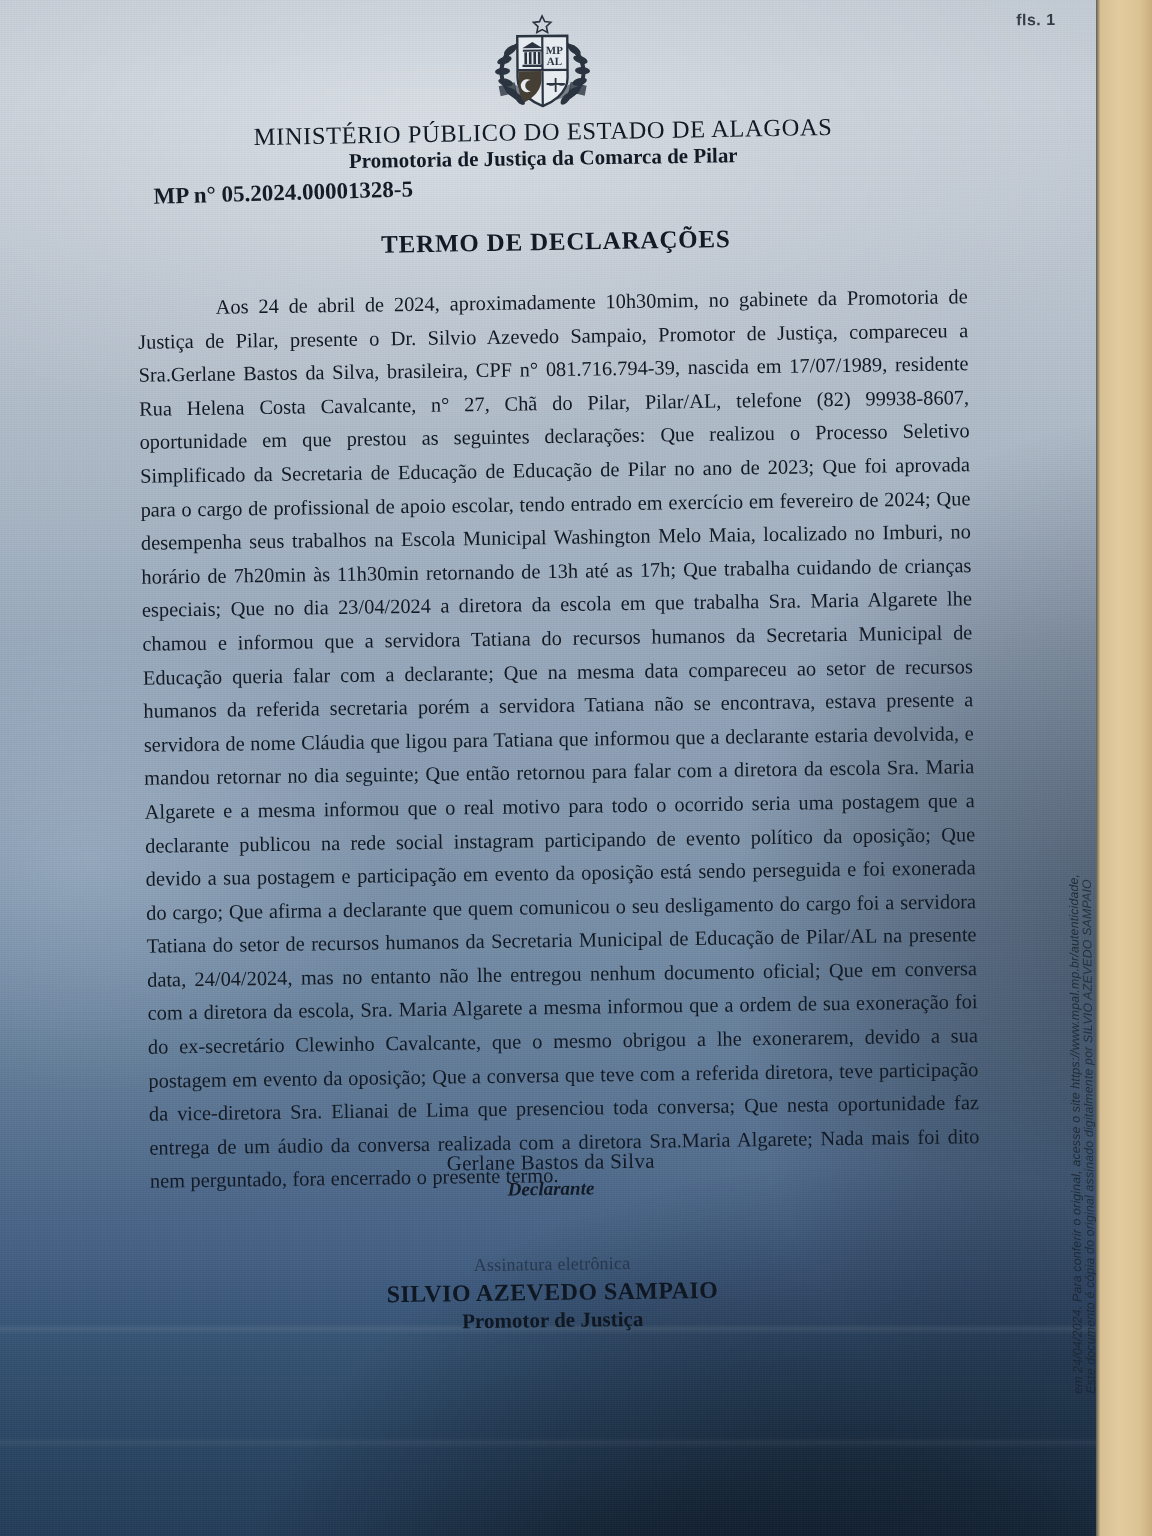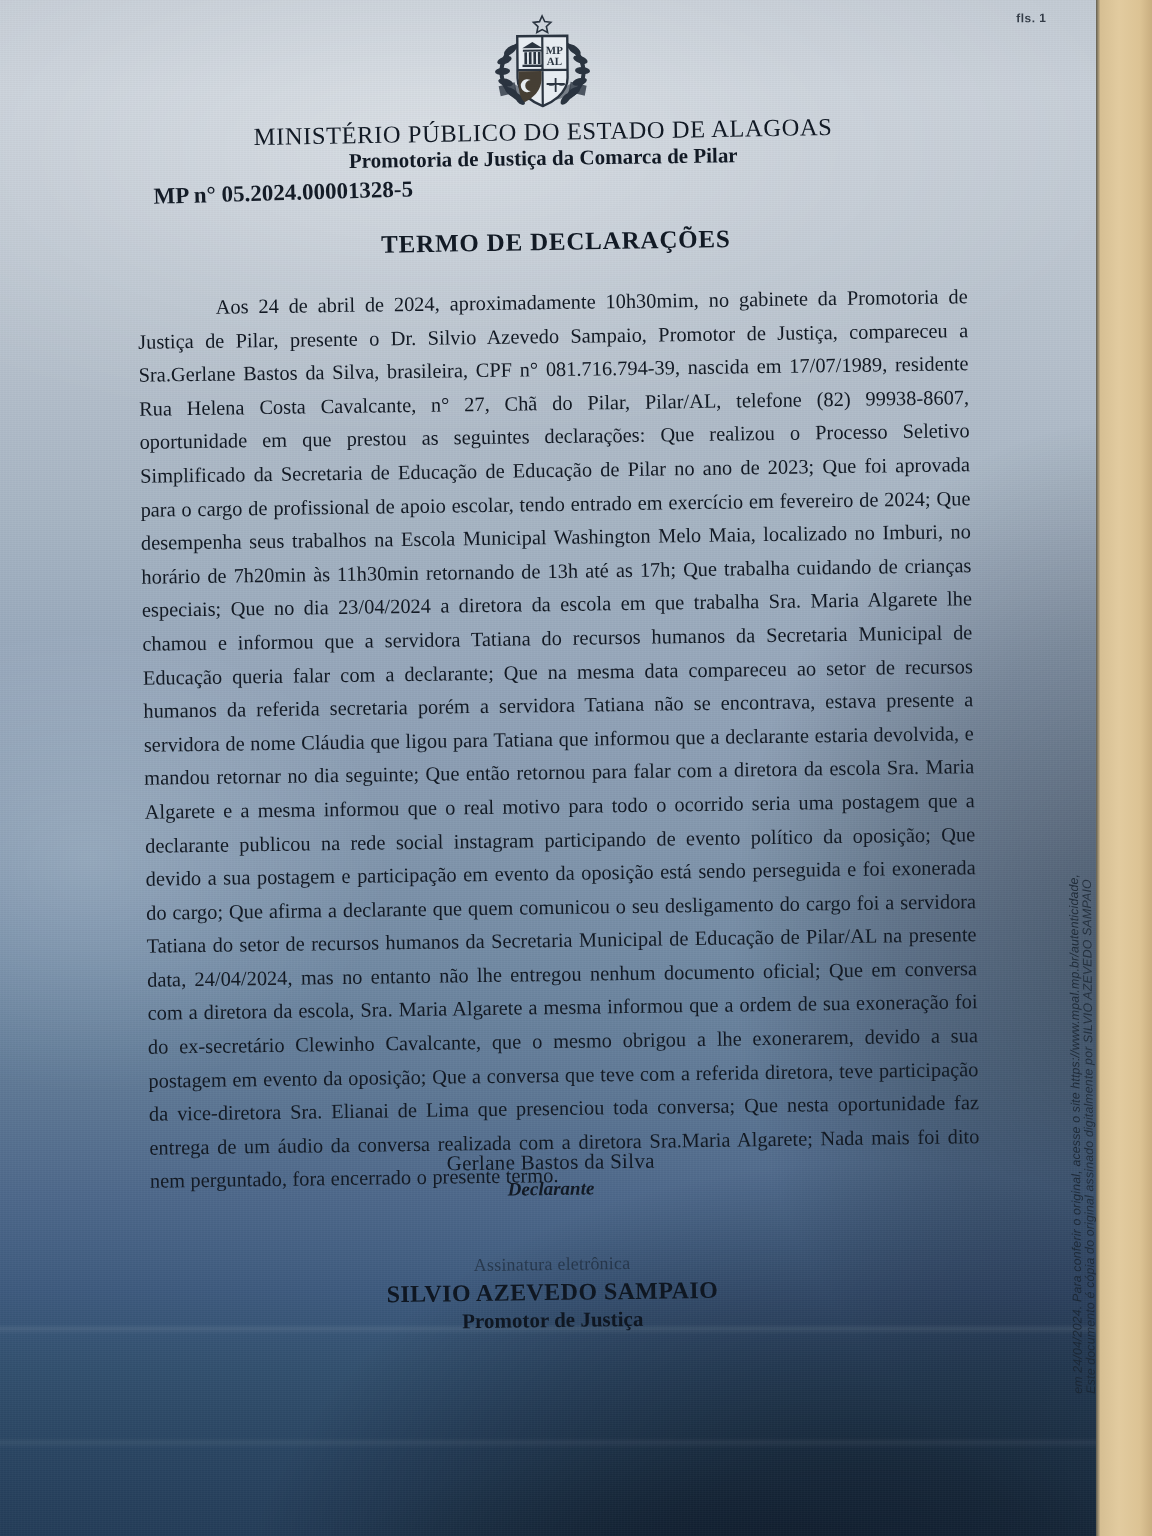--- a/index.html
+++ b/index.html
@@ -116,21 +116,21 @@
   }
 
   
   #skew { position: absolute; inset: 0; transform: rotate(-0.45deg); }
 
   
   #fls {
     position: absolute;
     top: 15px; left: 1022px;
     font-family: "Liberation Sans", sans-serif;
-    font-size: 12px;
+    font-size: 16px;
     font-weight: 700;
     color: #1b2430;
     letter-spacing: .5px;
     opacity: .85;
   }
 
   
   #emblem-wrap {
     position: absolute;
     top: 14px; left: 0; width: 1096px;

